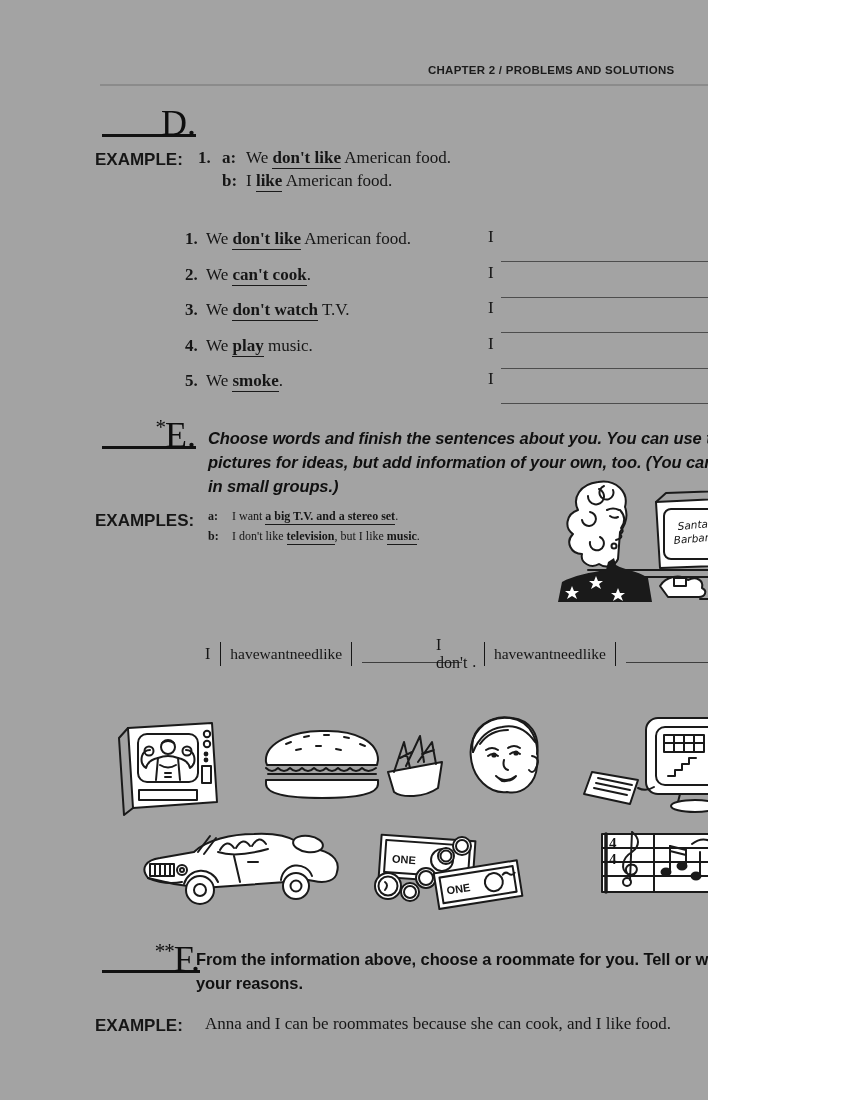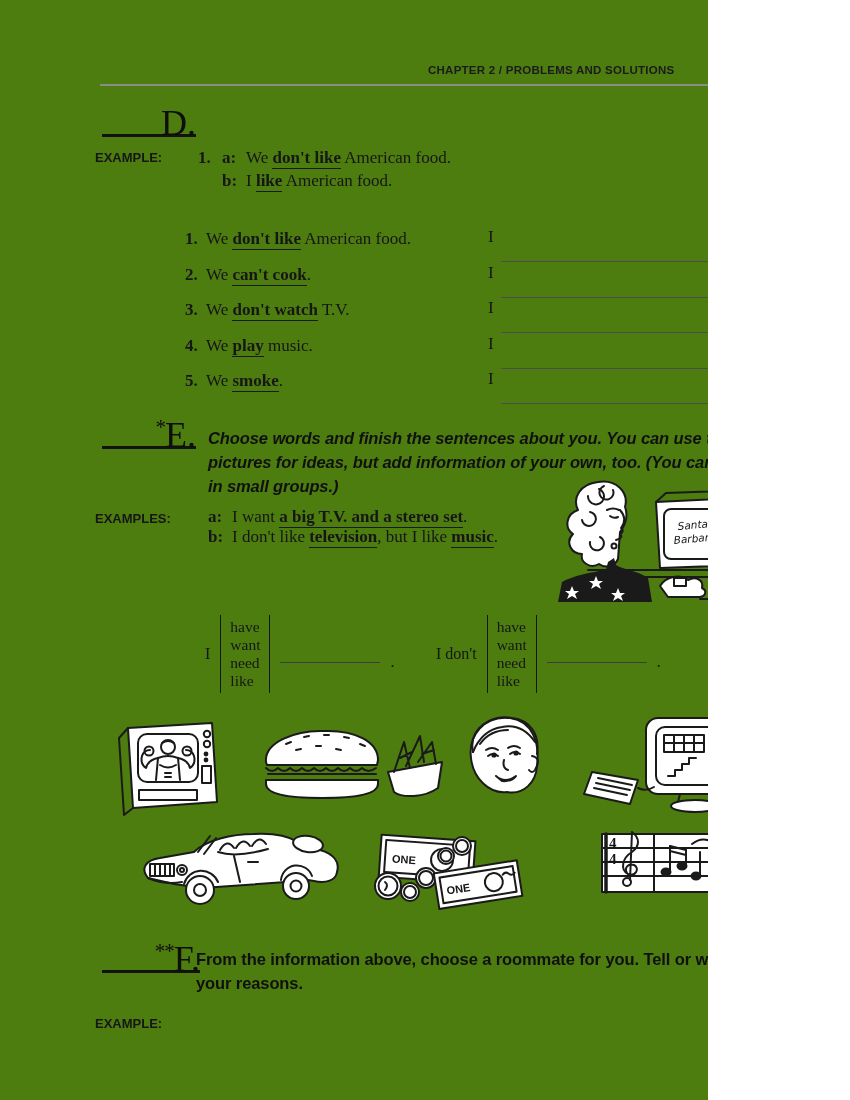--- a/index.html
+++ b/index.html
@@ -1,45 +1,45 @@
 <!DOCTYPE html>
 <html><head>
 <meta charset="utf-8">
 <style>
   html,body{margin:0;padding:0;background:#ffffff;}
-  .page{position:relative;width:708px;height:1100px;background:#4d7c0f;overflow:hidden;
+  .page{position:relative;width:708px;height:1100px;background:#a3a3a3;overflow:hidden;
         font-family:"Liberation Serif","DejaVu Serif",serif;color:#161616;}
   .abs{position:absolute;}
   
   .hdr-title{font-family:"Liberation Sans","DejaVu Sans",sans-serif;font-weight:bold;
              font-size:11.5px;letter-spacing:.25px;color:#1b1b1b;}
   .hdr-page{font-family:"Liberation Sans","DejaVu Sans",sans-serif;font-weight:bold;font-size:12px;}
   .hdr-rule{height:2px;background:#8b8b8b;}
   
   .sec-letter{width:94px;height:38px;border-bottom:3px solid #121212;text-align:right;
               font-size:36px;line-height:38px;color:#0e0e0e;white-space:nowrap;}
   .sec-letter .stars{font-size:21px;vertical-align:13px;letter-spacing:-1px;}
   .sec-instr{font-family:"Liberation Sans","DejaVu Sans",sans-serif;font-weight:bold;
              font-size:16.5px;line-height:24px;color:#101010;letter-spacing:-.1px;}
-  .ex-label{font-family:"Liberation Sans","DejaVu Sans",sans-serif;font-weight:bold;font-size:13px;}
+  .ex-label{font-family:"Liberation Sans","DejaVu Sans",sans-serif;font-weight:bold;font-size:17px;}
   
   .ser{font-size:17px;line-height:23px;}
   .key{font-weight:bold;border-bottom:1.6px solid #1a1a1a;padding-bottom:1px;}
   .enum{display:inline-block;width:24px;font-weight:bold;}
   .esub{display:inline-block;width:24px;font-weight:bold;}
   .inum{display:inline-block;width:21px;font-weight:bold;}
-  .ex-wrap{line-height:19.5px;font-size:17px;}
+  .ex-wrap{line-height:19.5px;font-size:12px;}
   
   .d-ans{font-size:17px;}
   .ablank{display:inline-block;width:255px;border-bottom:1.6px solid #4d4d4d;height:3px;margin-left:13px;}
   
   .choice{position:absolute;top:612px;display:flex;align-items:center;column-gap:10px;
           font-size:16px;height:84px;}
   .opts{border-left:1.7px solid #161616;border-right:1.7px solid #161616;padding:3px 9px;
-        display:flex;flex-direction:column;font-size:15.5px;line-height:18px;}
+        display:flex;font-size:15.5px;line-height:18px;}
   .cblank{width:100px;border-bottom:1.6px solid #3d3d3d;height:0;position:relative;top:8px;}
   .cperiod{position:relative;top:8px;}
   
   svg{display:block;}
   .art path,.art rect,.art circle,.art ellipse,.art line{vector-effect:none;}
   .bill-text{font-family:"Liberation Sans","DejaVu Sans",sans-serif;font-weight:bold;font-size:11px;fill:#141414;}
   .tv-script{font-family:"DejaVu Sans",sans-serif;font-style:italic;font-size:10.5px;fill:#141414;}
   .ts-num{font-family:"Liberation Serif",serif;font-weight:bold;font-size:15px;fill:#141414;}
 </style>
 </head>
@@ -274,14 +274,15 @@
     <text class="ts-num" x="13" y="24">4</text>
     <text class="ts-num" x="13" y="40">4</text>
   </svg>
 
   <div class="abs sec-letter" style="left:102px;top:932px;width:98px;">
     <span class="stars">**</span><span>F.</span>
   </div>
   <div class="abs sec-instr" style="left:196px;top:947px;width:545px;">From the information above, choose a roommate for you. Tell or write your reasons.</div>
 
   <div class="abs ex-label" style="left:95px;top:1016px;">EXAMPLE:</div>
+  <div class="abs ser" style="left:205px;top:1012px;width:630px;">Anna and I can be roommates because she can cook, and I like food.</div>
 
 </div>
 
 </body></html>

